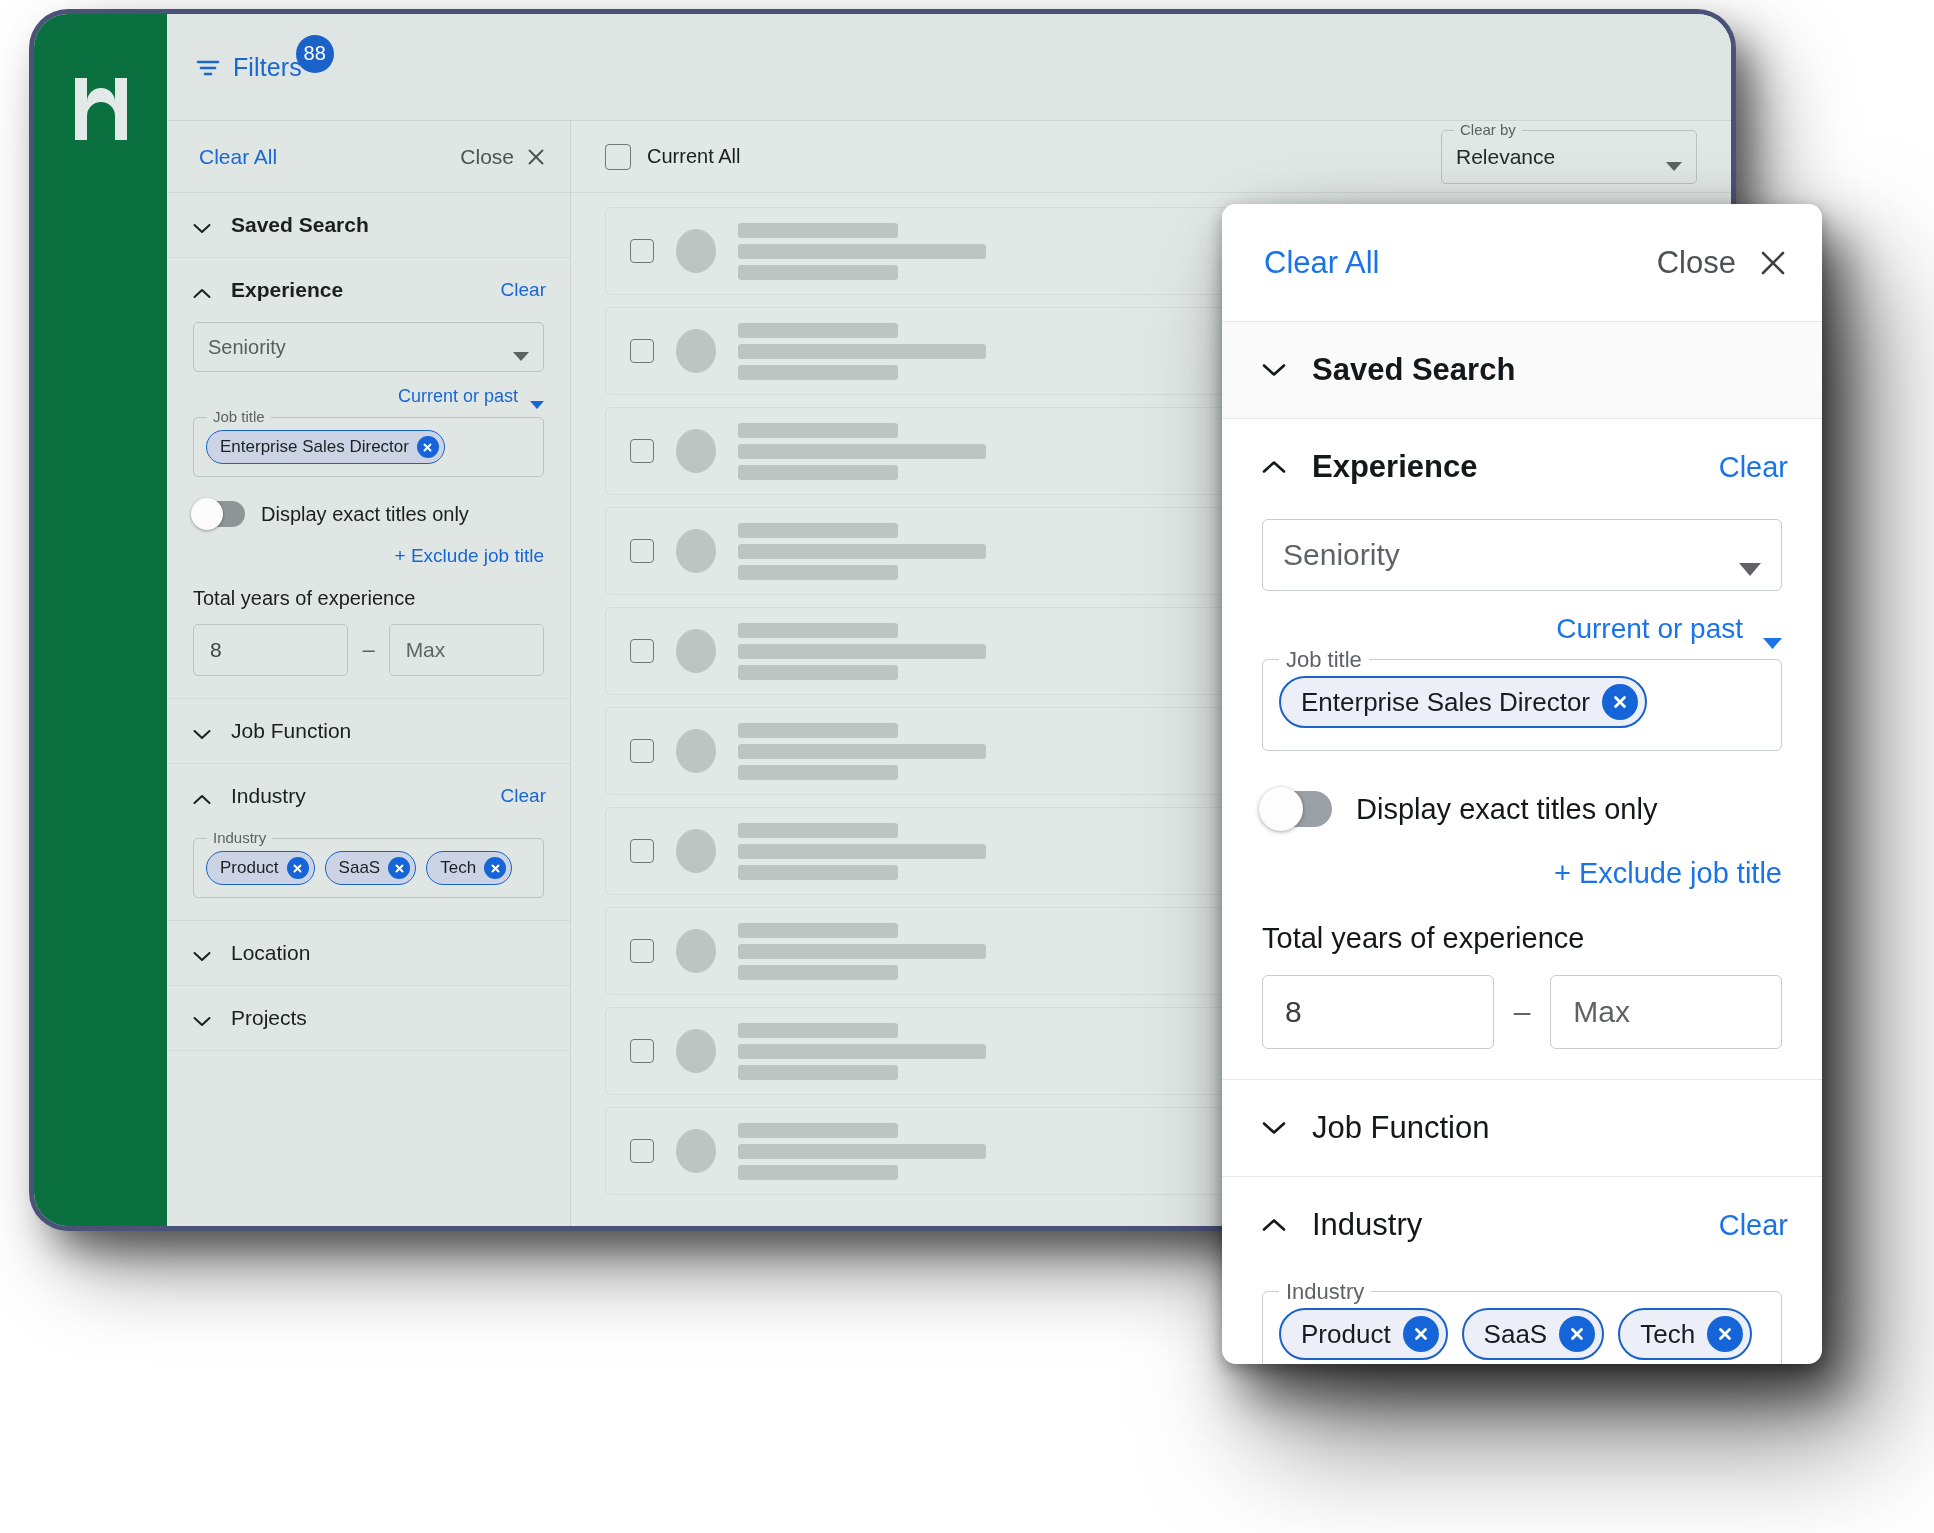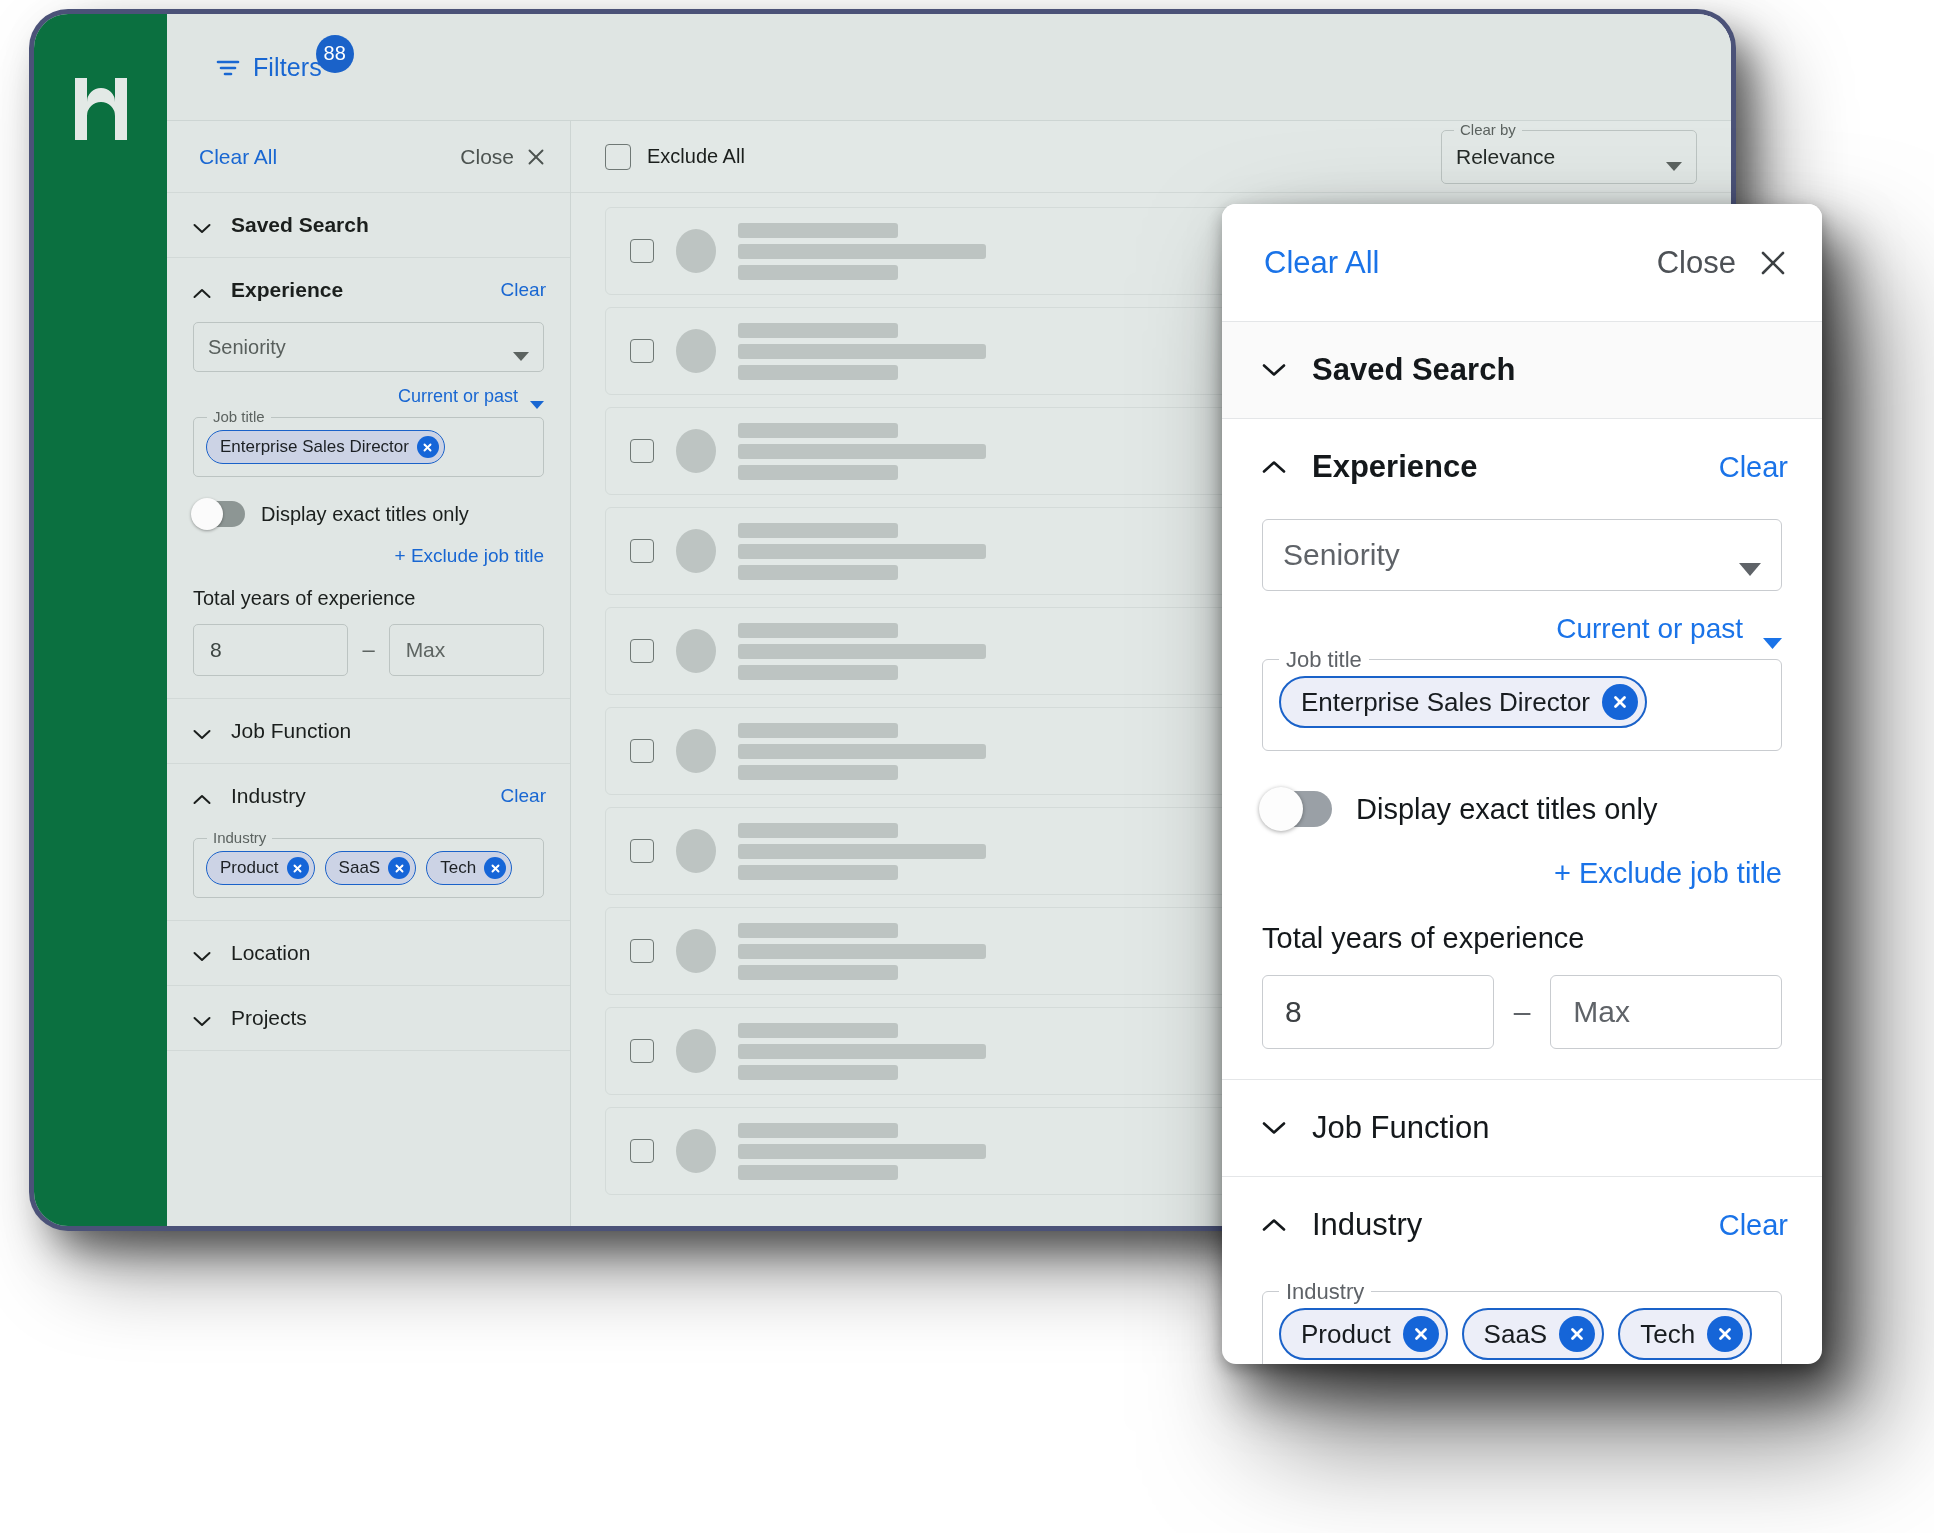--- a/index.html
+++ b/index.html
@@ -61,21 +61,21 @@
     background: #e2e8e6;
     min-width: 0;
   }
 
   
   .topbar {
     height: 107px;
     flex: 0 0 107px;
     display: flex;
     align-items: center;
-    padding-left: 48px;
+    padding-left: 28px;
     background: #dfe5e3;
     border-bottom: 1px solid #cdd5d3;
   }
   .filters-btn {
     display: flex;
     align-items: center;
     gap: 12px;
     position: relative;
     padding-right: 10px;
   }
@@ -697,21 +697,21 @@
               </span>
               <span class="fs-sec-title reg">Projects</span>
             </div>
           </div>
 
         </div>
 
         <div class="results">
           <div class="res-head">
             <span class="cbox"></span>
-            <span class="selall">Exclude All</span>
+            <span class="selall">Current All</span>
             <span class="sortby">
               <span class="legend">Clear by</span>
               <span>Relevance</span>
               <span class="dd">
                 <svg viewBox="0 0 16 9">
                     <polygon points="0,0 16,0 8,9" fill="#5c6360"></polygon>
                   </svg>
               </span>
             </span>
           </div>

